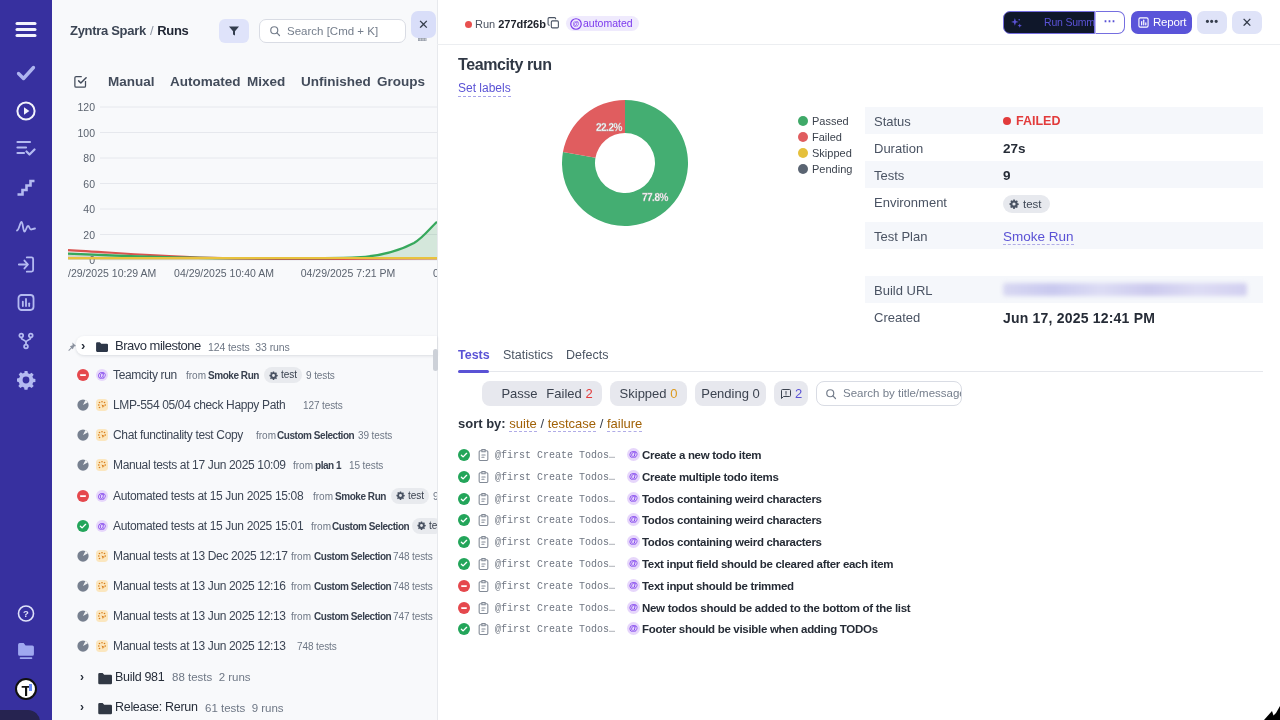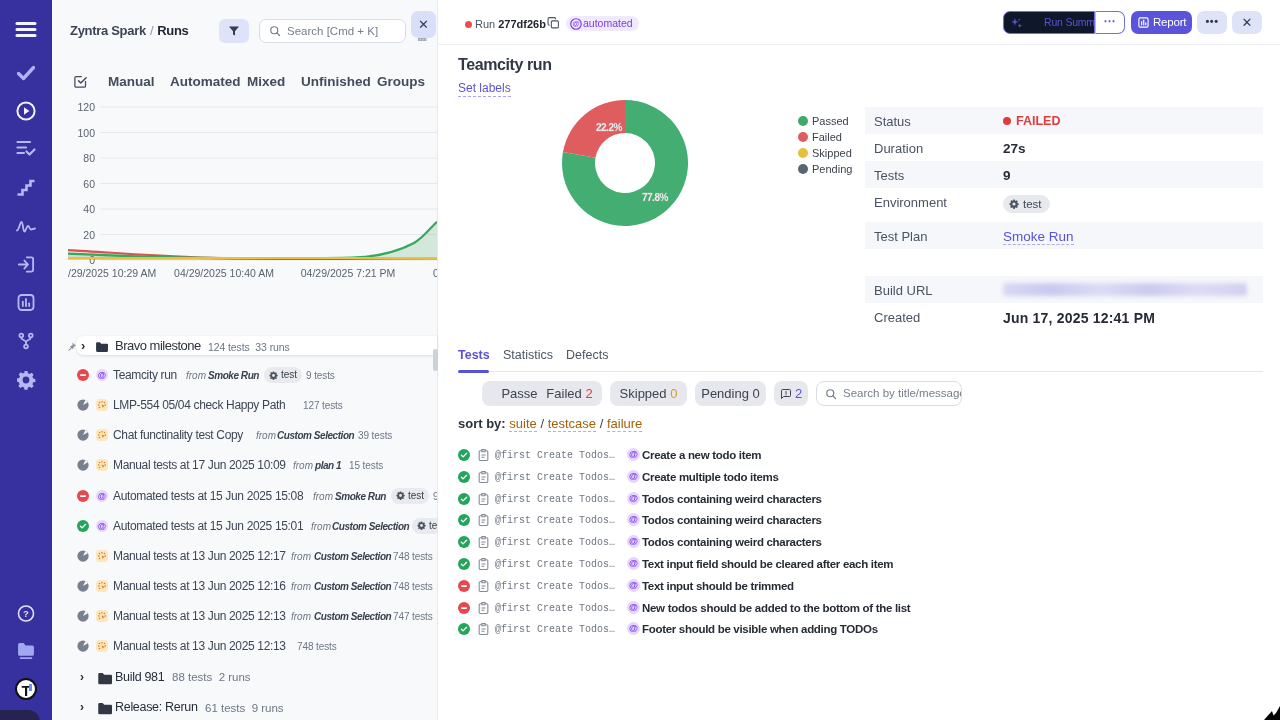--- a/index.html
+++ b/index.html
@@ -20,21 +20,21 @@
 #lsearch { left:259px; top:19px; width:147px; height:24px; background:#fff; border:1px solid #d9dce4; border-radius:7px; color:#757e8c; font-size:11.5px; line-height:22px; padding-left:27px; }
 #closebtn { left:411px; top:11px; width:25px; height:27px; background:#d9def9; border-radius:7px; color:#343c4b; font-size:13px; text-align:center; line-height:27px; z-index:5;}
 #tabsrow { left:52px; top:74px; width:360px; height:16px; color:#434c5b; font-size:13.5px; }
 #tabsrow span { position:absolute; top:0;font-weight:bold; }
 
 
 .runrow { position:absolute; left:52px; width:385px; height:30px; overflow:hidden; }
 .st { position:absolute; left:25px; top:9px; width:12px; height:12px; }
 .ticon { position:absolute; left:44px; top:9px; width:12px; height:12px; border-radius:3px; }
 .rtitle { position:absolute; left:61px; top:8px; font-size:12px; letter-spacing:-0.35px; color:#3d4655; white-space:nowrap; }
-.rfrom { position:absolute; top:10px; font-size:10px; color:#6e7785; white-space:nowrap;font-style:italic; }
+.rfrom { position:absolute; top:10px; font-size:10px; color:#6e7785; white-space:nowrap; }
 .rfrom b { color:#39414f; letter-spacing:-0.45px; }
 .rchip { position:absolute; top:7px; height:16px; background:#e8eaee; border-radius:999px; font-size:10px; color:#39414f; padding:0 6px 0 17px; line-height:16px; }
 .rcount { position:absolute; top:10px; font-size:10px; letter-spacing:-0.1px; color:#6e7785; white-space:nowrap; }
 
 
 .frow { position:absolute; left:52px; width:385px; height:30px; }
 .chev { position:absolute; left:28px; top:8px; color:#272e3a; font-size:12px; font-weight:700; }
 .folder { position:absolute; left:45px; top:9px; }
 .ftitle { position:absolute; left:63px; top:8px; font-size:12.5px; letter-spacing:-0.3px; color:#272e3a; white-space:nowrap; }
 .fcount { position:absolute; top:9.5px; font-size:11.5px; color:#6e7785; white-space:nowrap; }
@@ -346,21 +346,21 @@
           <g fill="#d97e1a">
             <circle cx="7" cy="7" r="1.6"></circle>
             <circle cx="12" cy="5.5" r="1.6"></circle>
             <circle cx="17" cy="7" r="1.6"></circle>
             <circle cx="5.5" cy="12" r="1.6"></circle>
             <circle cx="18.5" cy="12" r="1.6"></circle>
             <circle cx="7" cy="17" r="1.6"></circle>
             <path d="M11 11l7 3-3 1.2L13.8 18z"></path>
           </g>
         </svg>
-        <span class="rtitle">Manual tests at 13 Jun 2025 12:17</span>
+        <span class="rtitle">Manual tests at 13 Dec 2025 12:17</span>
         <span class="rfrom" style="left:239px;">from</span>
         <span class="rfrom" style="left:262px;"><b>Custom Selection</b></span>
         <span class="rcount" style="left:341px;">748 tests</span>
       </div>
       <div class="runrow" style="top:571px;">
         <svg class="st" width="12" height="12" viewBox="0 0 16 16">
           <circle cx="8" cy="8" r="7.5" fill="#77808f"></circle>
           <path d="M8 8L11.2 1.2A7.5 7.5 0 0114.6 4.3z" fill="#fff" opacity="0.92"></path>
         </svg>
         <svg class="ticon" width="13" height="13" viewBox="0 0 24 24">

